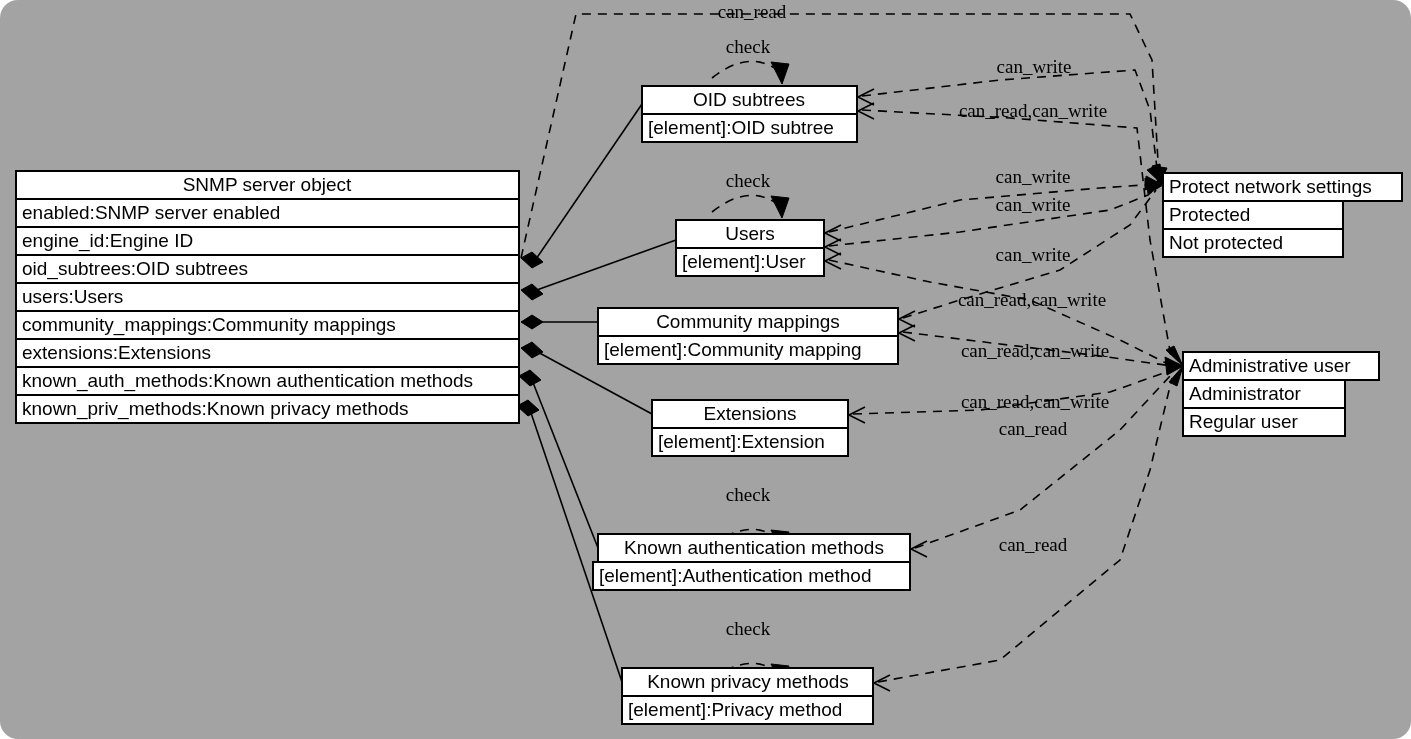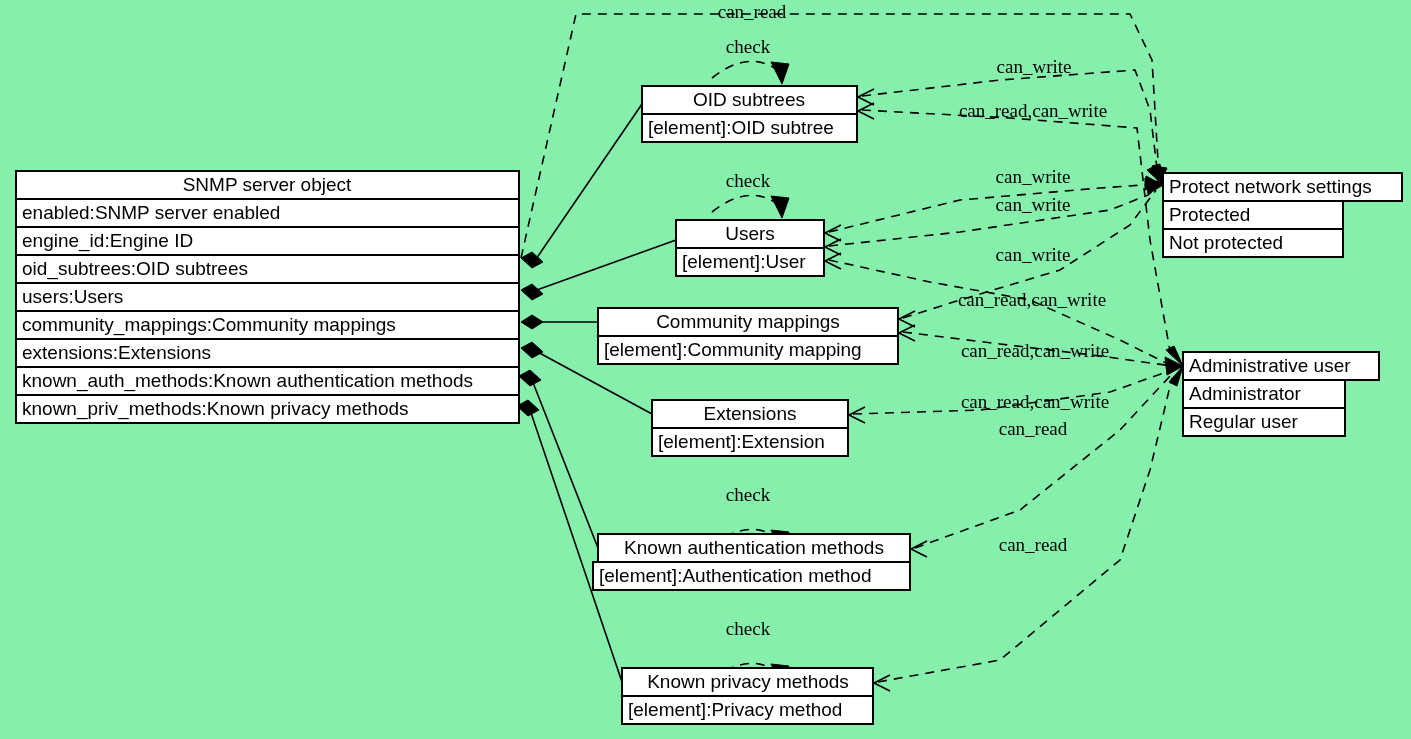--- a/index.html
+++ b/index.html
@@ -1,16 +1,16 @@
 <!DOCTYPE html>
 <html><head>
 <meta charset="utf-8">
 <style>
   html,body{margin:0;padding:0;background:#ffffff;}
-  #canvas{position:relative;width:1411px;height:739px;background:#86efac;overflow:hidden;}
+  #canvas{position:relative;width:1411px;height:739px;background:#a3a3a3;overflow:hidden;border-radius:18px;}
   svg{position:absolute;left:0;top:0;width:1411px;height:739px;}
   .cls-rect{fill:#ffffff;stroke:#000000;stroke-width:2;}
   .cls-title{font-family:"Liberation Sans","DejaVu Sans",sans-serif;font-size:19px;fill:#000000;text-anchor:middle;dominant-baseline:middle;}
   .cls-attr{font-family:"Liberation Sans","DejaVu Sans",sans-serif;font-size:19px;fill:#000000;text-anchor:start;dominant-baseline:middle;}
   .edge-label{font-family:"Liberation Serif","DejaVu Serif",serif;font-size:19px;fill:#000000;text-anchor:middle;dominant-baseline:middle;}
   .solid-edge{fill:none;stroke:#000000;stroke-width:1.6;}
   .dash-edge{fill:none;stroke:#000000;stroke-width:1.6;stroke-dasharray:9 7;}
   .diamond{fill:#000000;stroke:#000000;stroke-width:1;}
   .arrow-open{fill:none;stroke:#000000;stroke-width:1.6;}
   .arrow-solid{fill:#000000;stroke:#000000;stroke-width:1;}

